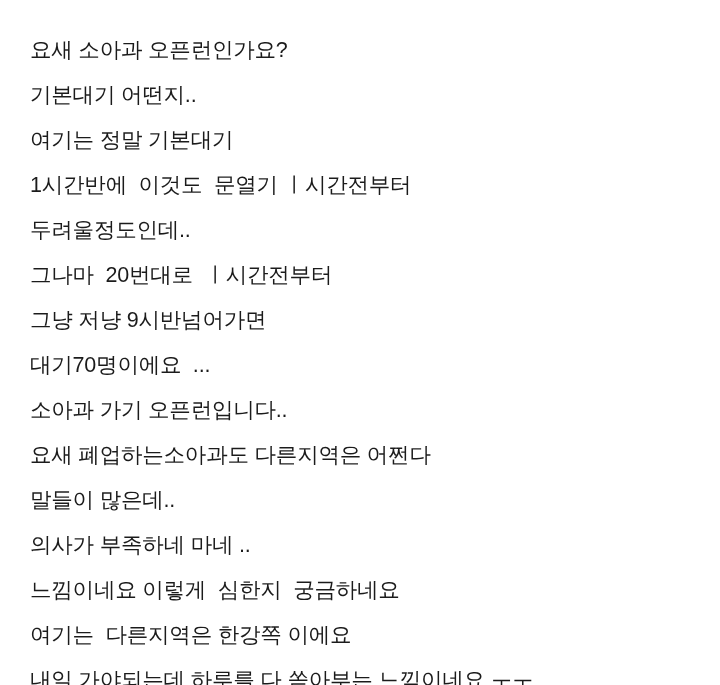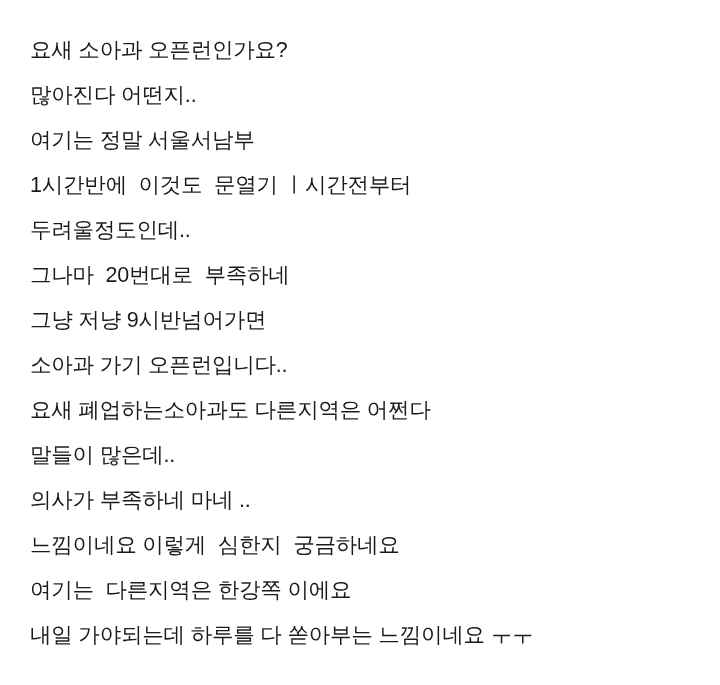--- a/index.html
+++ b/index.html
@@ -31,26 +31,27 @@
   .line.clipped {
     
     overflow: hidden;
   }
 </style>
 </head>
 <body>
 
 <div id="post-body">
   <div class="line">요새 소아과 오픈런인가요?</div>
-  <div class="line">많아진다 어떤지..</div>
-  <div class="line">여기는 정말 서울서남부</div>
+  <div class="line">기본대기 어떤지..</div>
+  <div class="line">여기는 정말 기본대기</div>
   <div class="line">1시간반에  이것도  문열기 ㅣ시간전부터</div>
   <div class="line">두려울정도인데..</div>
-  <div class="line">그나마  20번대로  부족하네</div>
+  <div class="line">그나마  20번대로  ㅣ시간전부터</div>
   <div class="line">그냥 저냥 9시반넘어가면</div>
+  <div class="line">대기70명이에요  ...</div>
   <div class="line">소아과 가기 오픈런입니다..</div>
   <div class="line">요새 폐업하는소아과도 다른지역은 어쩐다</div>
   <div class="line">말들이 많은데..</div>
   <div class="line">의사가 부족하네 마네 ..</div>
   <div class="line">느낌이네요 이렇게  심한지  궁금하네요</div>
   <div class="line">여기는  다른지역은 한강쪽 이에요</div>
   <div class="line clipped">내일 가야되는데 하루를 다 쏟아부는 느낌이네요 ㅜㅜ</div>
 </div>
 
 </body></html>

